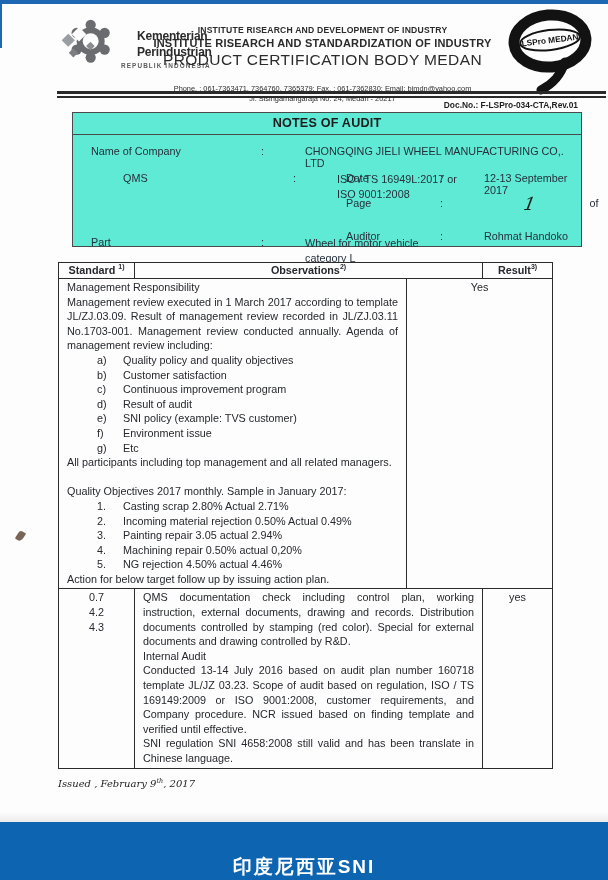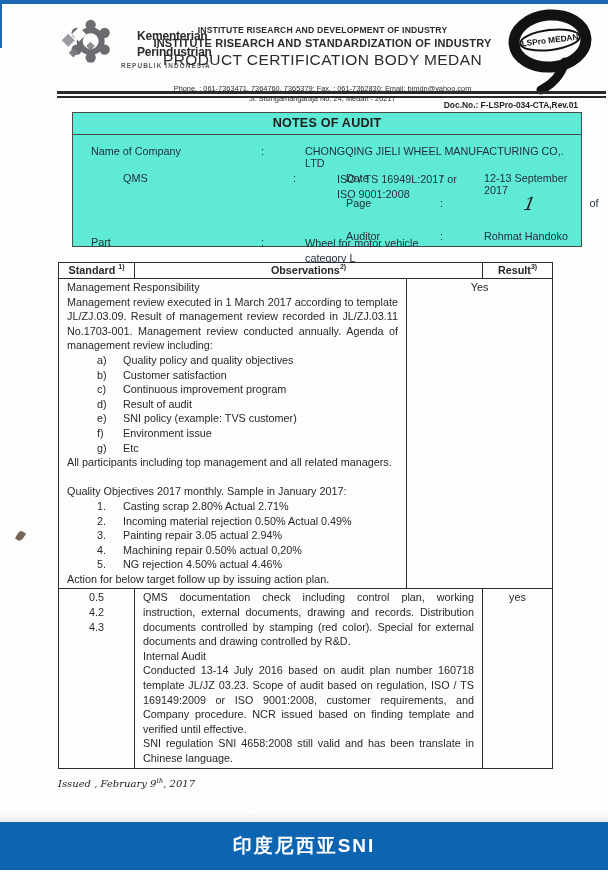--- a/index.html
+++ b/index.html
@@ -68,22 +68,22 @@
   .spacer { height:14.6px; }
   .res-val { line-height:14.6px; padding-top:1px; }
   sup.fn { font-size:7px; vertical-align:super; line-height:0; }
 
   
   .issued { position:absolute; left:58px; top:777px; font-family:"DejaVu Serif",serif; font-style:italic; font-size:10px; color:#222; }
   .issued sup { font-size:6.5px; }
 
   .pre-banner-shadow { position:absolute; left:0; top:812px; width:608px; height:10px;
                        background:linear-gradient(#fdfdfd,#ebebeb); }
-  .banner { position:absolute; left:0; top:822px; width:608px; height:48px; background:#0d64b1;
-            display:flex; align-items:center; justify-content:center; }
+  .banner { position:absolute; left:0; top:822px; width:608px; height:58px; background:#0d64b1;
+            display:flex; align-items:flex-end; justify-content:center; }
   .banner-text { color:#ffffff; font-size:19px; font-weight:bold; letter-spacing:2px; }
 
   .smudge { position:absolute; left:17px; top:531px; width:7px; height:10px; background:#5f4a3a;
             transform:rotate(32deg); border-radius:40% 10% 50% 10%; opacity:0.85; }
 </style>
 </head>
 <body>
 
 <div class="top-bar"></div>
 <div class="left-edge-line"></div>
@@ -250,21 +250,21 @@
         </div>
       <p>Action for below target follow up by issuing action plan.</p>
     </div>
     <div class="c-res cell">
       <div class="res-val">Yes</div>
     </div>
   </div>
 
   <div class="t-row body-r2">
     <div class="c-std cell">
-      <div class="std-line">0.5</div>
+      <div class="std-line">0.7</div>
       <div class="std-line">4.2</div>
       <div class="std-line">4.3</div>
     </div>
     <div class="c-obs cell obs">
       <p class="pj">QMS documentation check including control plan, working instruction, external documents, drawing and records. Distribution documents controlled by stamping (red color). Special for external documents and drawing controlled by R&amp;D.</p>
       <p>Internal Audit</p>
       <p class="pj">Conducted 13-14 July 2016 based on audit plan number 160718 template JL/JZ 03.23. Scope of audit based on regulation, ISO / TS 169149:2009 or ISO 9001:2008, customer requirements, and Company procedure. NCR issued based on finding template and verified until effective.</p>
       <p class="pj">SNI regulation SNI 4658:2008 still valid and has been translate in Chinese language.</p>
     </div>
     <div class="c-res cell">

